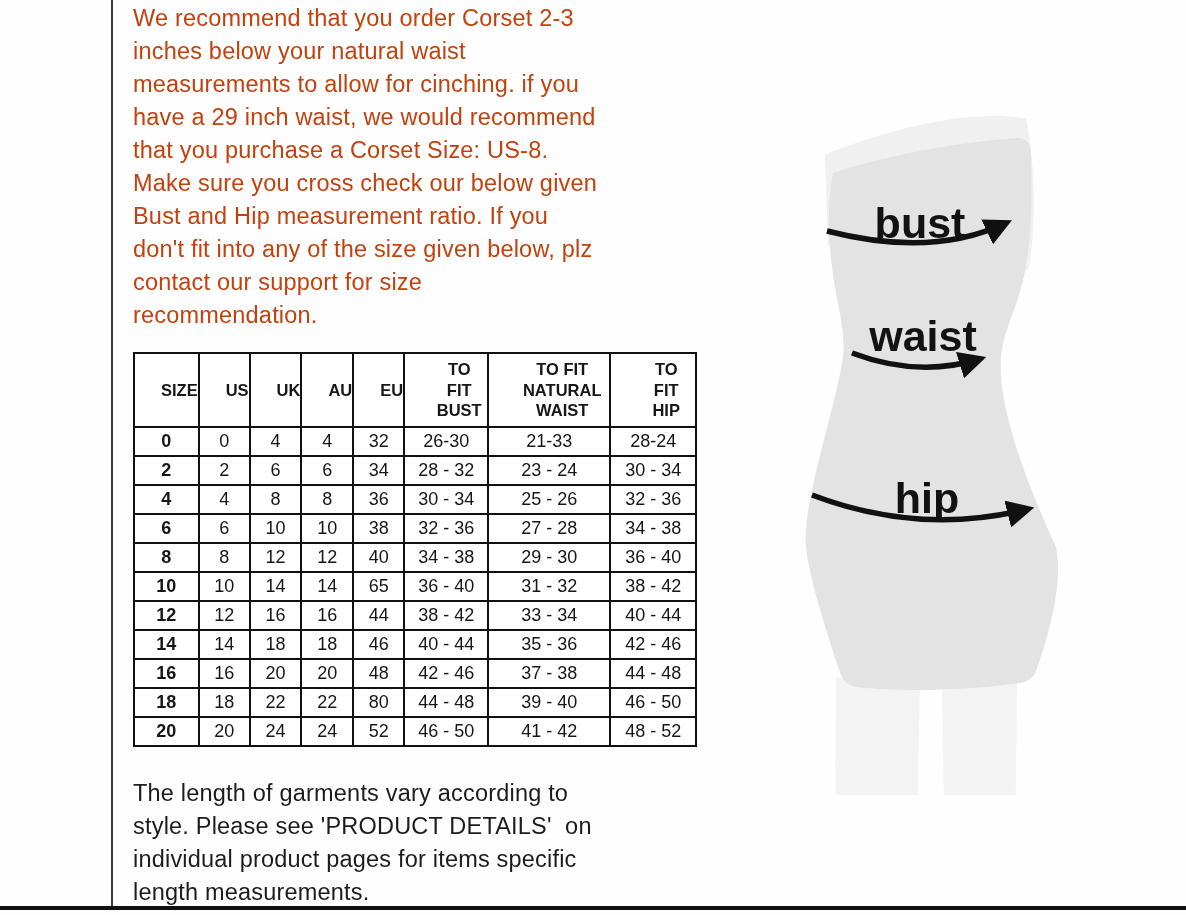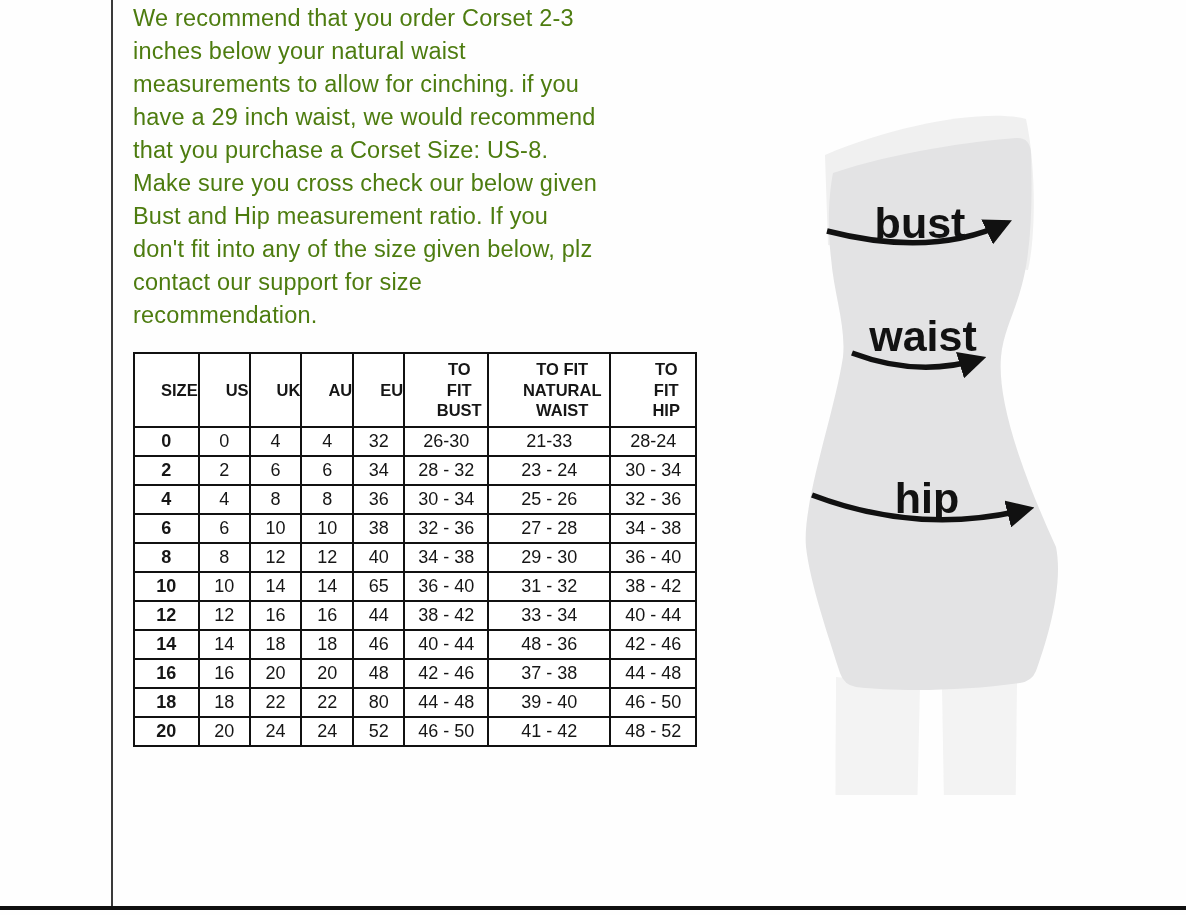--- a/index.html
+++ b/index.html
@@ -26,21 +26,21 @@
   }
   .intro {
     position: absolute;
     left: 133px; top: 2px;
     width: 600px;
     margin: 0;
     font-size: 23.5px;
     line-height: 33px;
     letter-spacing: 0.2px;
     white-space: pre-wrap;
-    color: #4d7c0f;
+    color: #c2410c;
   }
   .footer-note {
     position: absolute;
     left: 133px; top: 777px;
     width: 600px;
     margin: 0;
     font-size: 23.5px;
     line-height: 33px;
     letter-spacing: 0.2px;
     white-space: pre-wrap;
@@ -214,21 +214,21 @@
           <td>33 - 34</td>
           <td>40 - 44</td>
         </tr>
         <tr>
           <th>14</th>
           <td>14</td>
           <td>18</td>
           <td>18</td>
           <td>46</td>
           <td>40 - 44</td>
-          <td>48 - 36</td>
+          <td>35 - 36</td>
           <td>42 - 46</td>
         </tr>
         <tr>
           <th>16</th>
           <td>16</td>
           <td>20</td>
           <td>20</td>
           <td>48</td>
           <td>42 - 46</td>
           <td>37 - 38</td>
@@ -250,20 +250,24 @@
           <td>24</td>
           <td>24</td>
           <td>52</td>
           <td>46 - 50</td>
           <td>41 - 42</td>
           <td>48 - 52</td>
         </tr>
       </tbody>
   </table>
 
+  <p class="footer-note">The length of garments vary according to
+style. Please see 'PRODUCT DETAILS'  on
+individual product pages for items specific
+length measurements.</p>
 
   <svg class="figure" width="416" height="700" viewBox="0 0 416 700">
     <defs>
       <marker id="arrowhead" markerWidth="5" markerHeight="5" refX="3.8" refY="2.5" orient="auto">
         <path d="M0,0 L5,2.5 L0,5 Z" fill="#111111"></path>
       </marker>
     </defs>
 
     <path d="M 55 60 C 130 28, 218 14, 256 24 C 266 70, 266 140, 258 175 L 58 150 Z" fill="#f0f0f0"></path>
 

